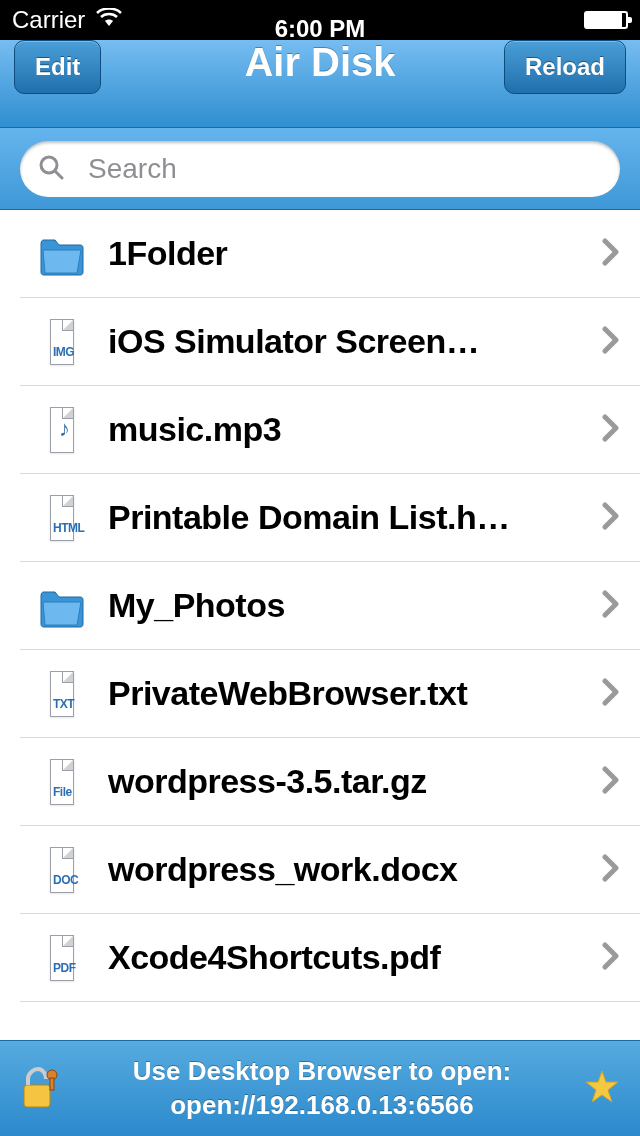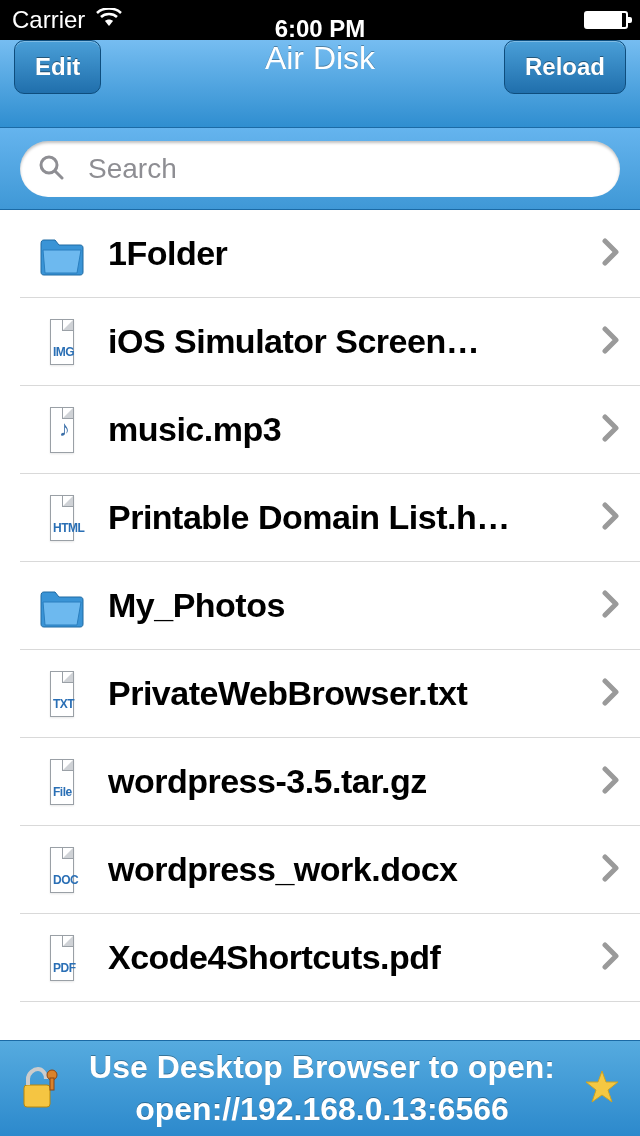--- a/index.html
+++ b/index.html
@@ -50,22 +50,22 @@
       display: flex;
       align-items: flex-start;
       justify-content: space-between;
       padding: 0 14px;
       position: relative;
     }
     .nav-title {
       position: absolute;
       left: 50%; transform: translateX(-50%);
       color: #fff;
-      font-size: 32px;
-      font-weight: 400;
+      font-size: 40px;
+      font-weight: 700;
       text-shadow: 0 -1px 0 rgba(0,0,0,0.3);
     }
     .nav-btn {
       background: linear-gradient(to bottom, #4a9fd8, #206fac);
       border: 1px solid #0e4d7d;
       color: #fff;
       font-size: 24px;
       font-weight: 700;
       padding: 12px 20px;
       border-radius: 10px;
@@ -181,21 +181,21 @@
       background: linear-gradient(to bottom, #56abdf, #2c89cc);
       border-top: 1px solid #1b6aa5;
       display: flex;
       align-items: center;
       padding: 0 20px;
       gap: 20px;
     }
     .bottom-text {
       flex: 1;
       color: #fff;
-      font-size: 32px;
+      font-size: 26px;
       font-weight: 700;
       text-align: center;
       text-shadow: 0 -1px 0 rgba(0,0,0,0.3);
       line-height: 1.3;
     }
     .bottom-text .line2 { display: block; }
   </style>
 </head>
 <body>
 

